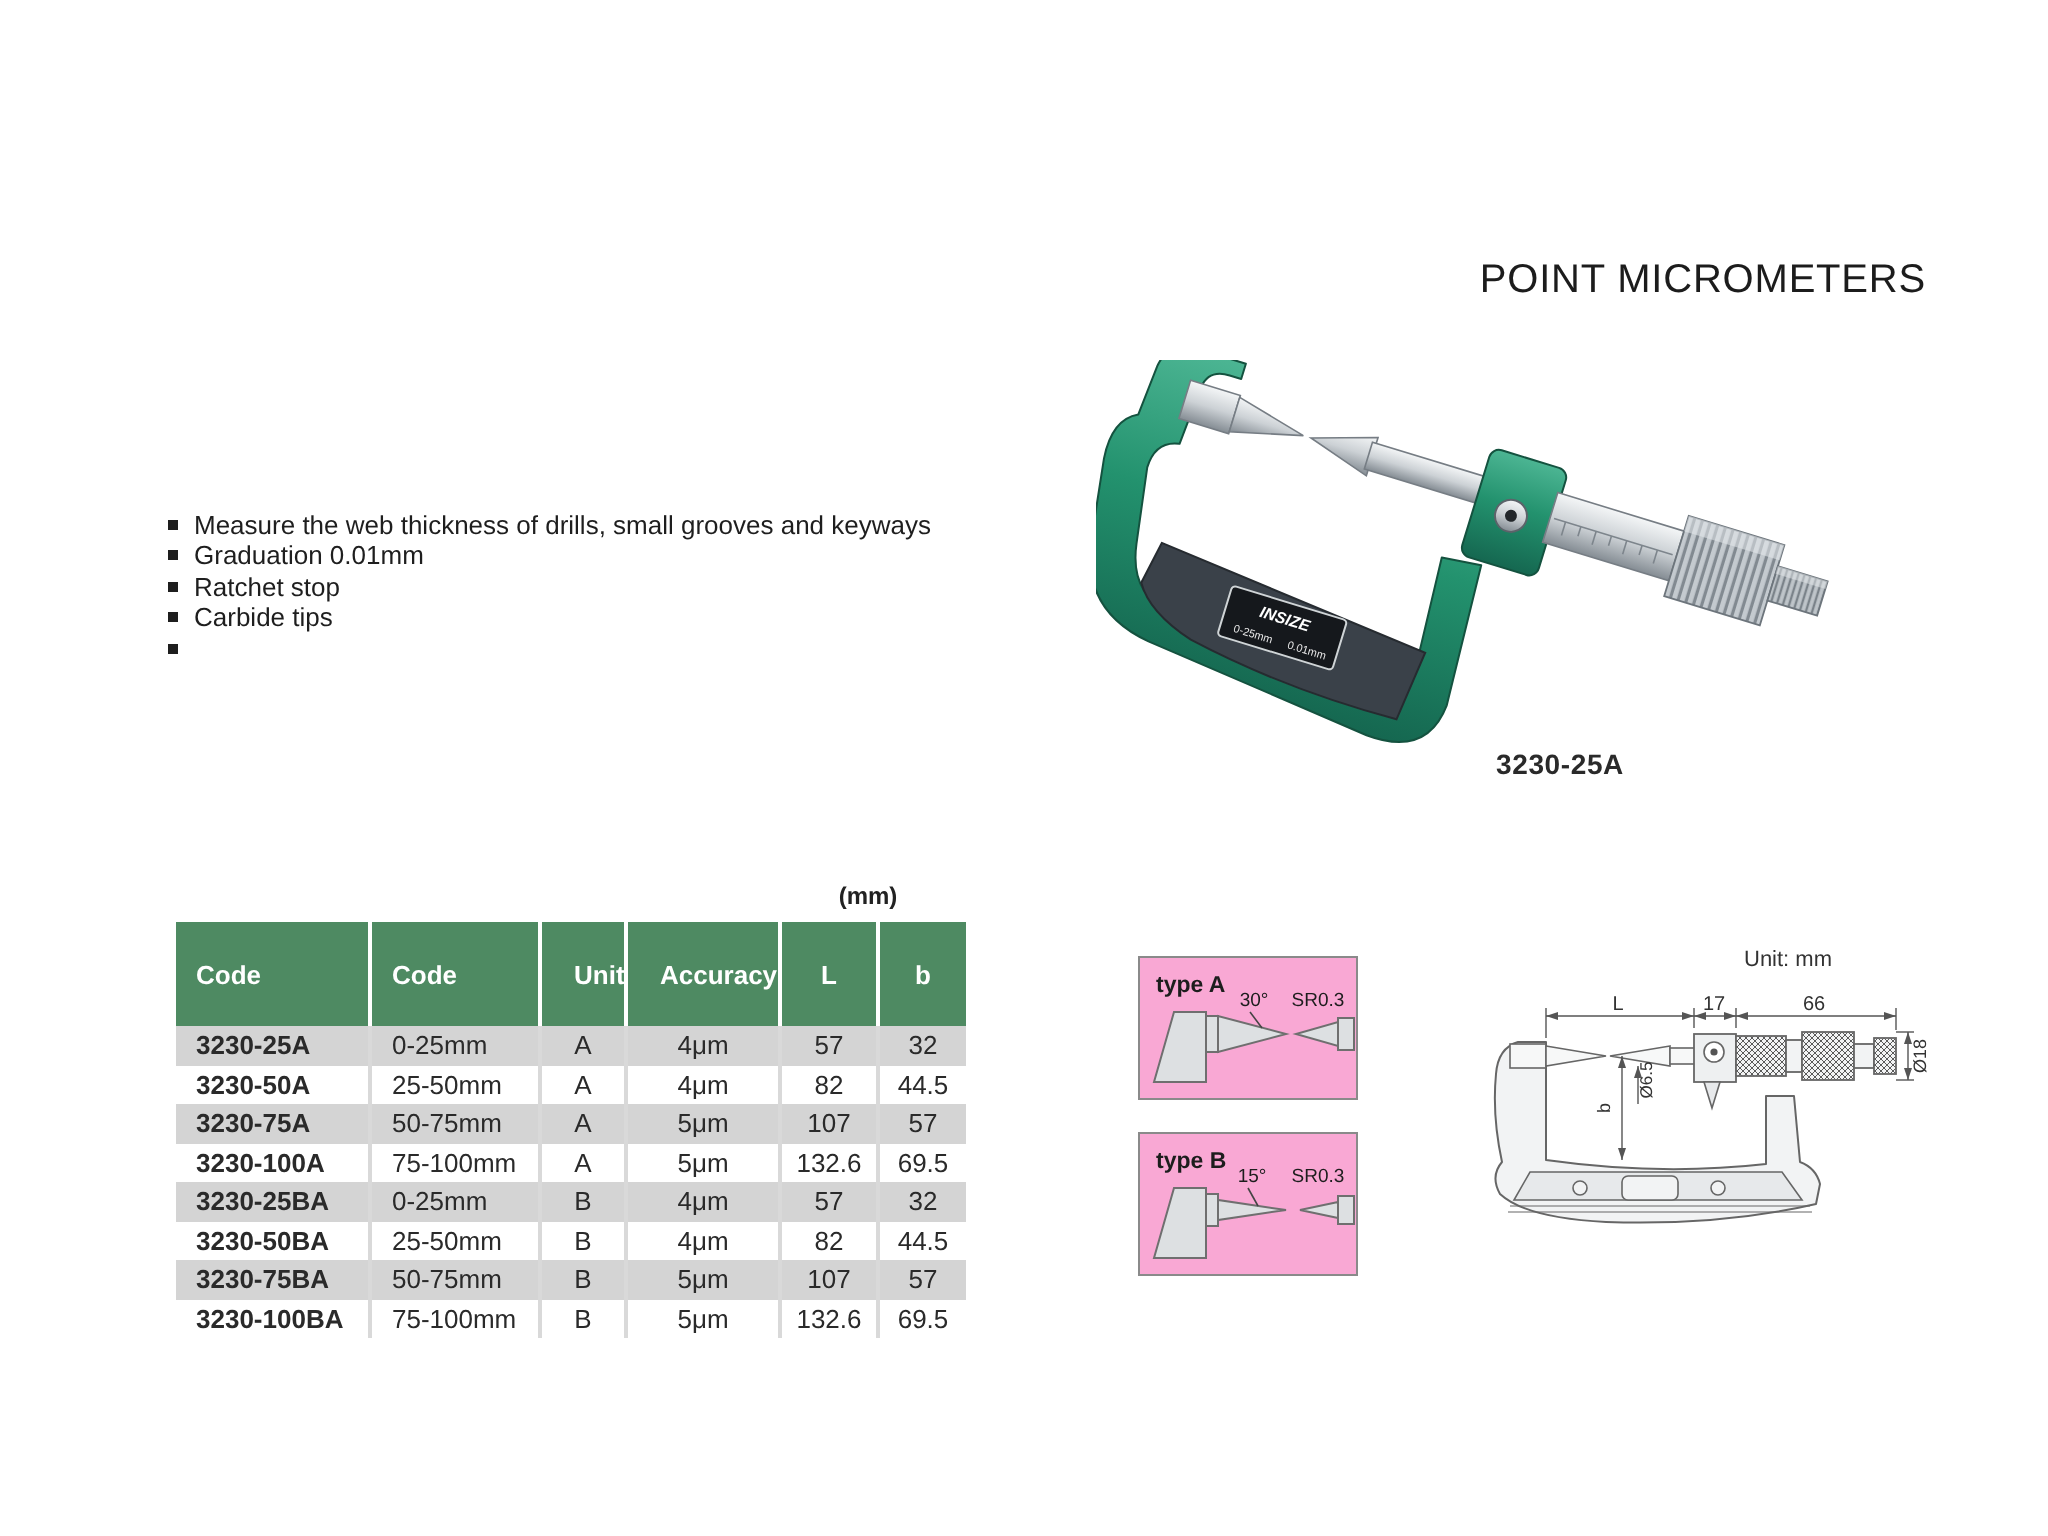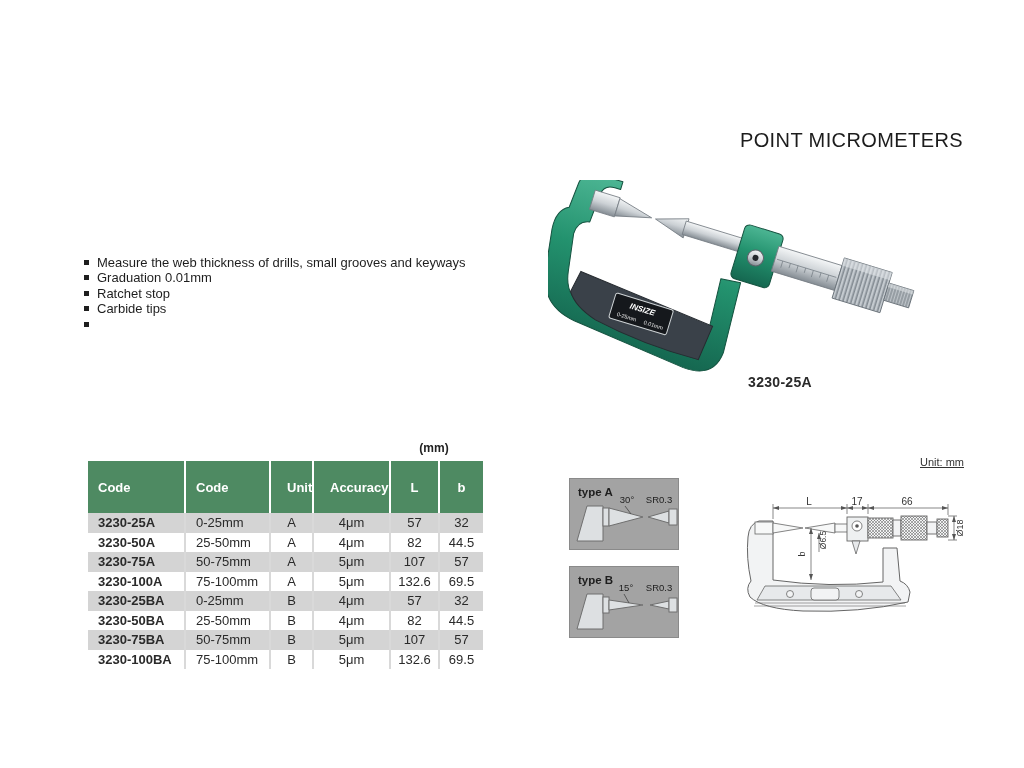--- a/index.html
+++ b/index.html
@@ -29,26 +29,26 @@
   table.spec th + th{border-left:2px solid #ffffff;}
   table.spec td{height:19.5px;padding:0;color:#2a2a2a;}
   table.spec td + td{border-left:2px solid #d9d9d9;}
   table.spec tbody tr:nth-child(odd) td{background:#d4d4d4;}
   table.spec tbody tr:nth-child(even) td{background:#ffffff;}
   .cL{text-align:left;padding-left:10px !important;}
   .cC{text-align:center;}
   td.code{font-weight:bold;}
 
   
-  .diagram-box{width:108px;height:70px;border:1px solid #8a8a8a;background:#a3a3a3;}
+  .diagram-box{width:108px;height:70px;border:1px solid #8a8a8a;background:#f9a8d4;}
   .box-a{left:569px;top:478px;}
   .box-b{left:569px;top:566px;}
 
   
-  .unit-label{left:872px;top:456px;width:92px;text-align:right;font-size:11px;color:#333;text-decoration:underline;}
+  .unit-label{left:872px;top:474px;width:92px;font-size:11px;color:#333;}
   .tech{left:735px;top:492px;width:235px;height:130px;}
 
   svg text{font-family:"Liberation Sans","DejaVu Sans",sans-serif;}
 </style>
 </head>
 <body>
 
 <div class="abs page-title">POINT MICROMETERS</div>
 
 <div class="abs features">

